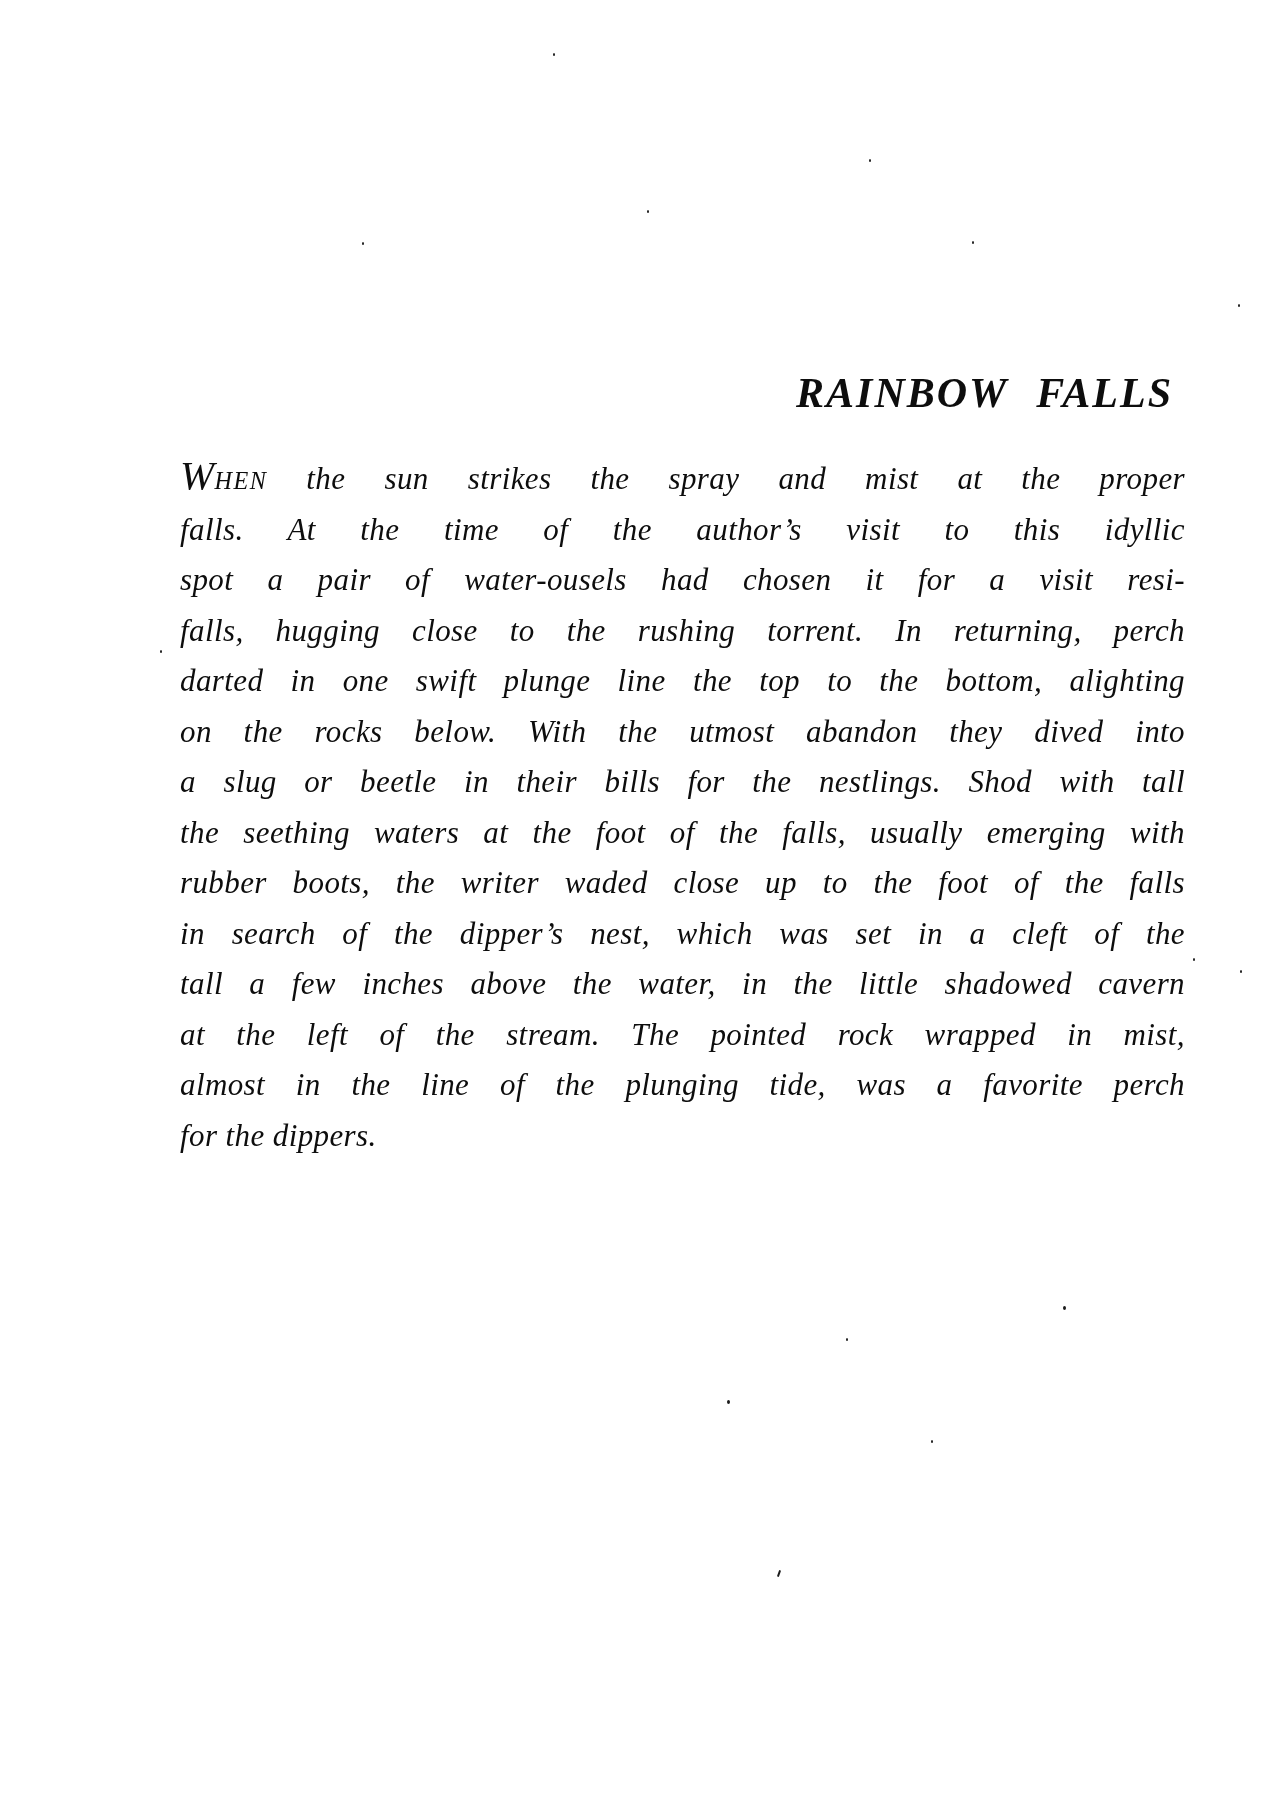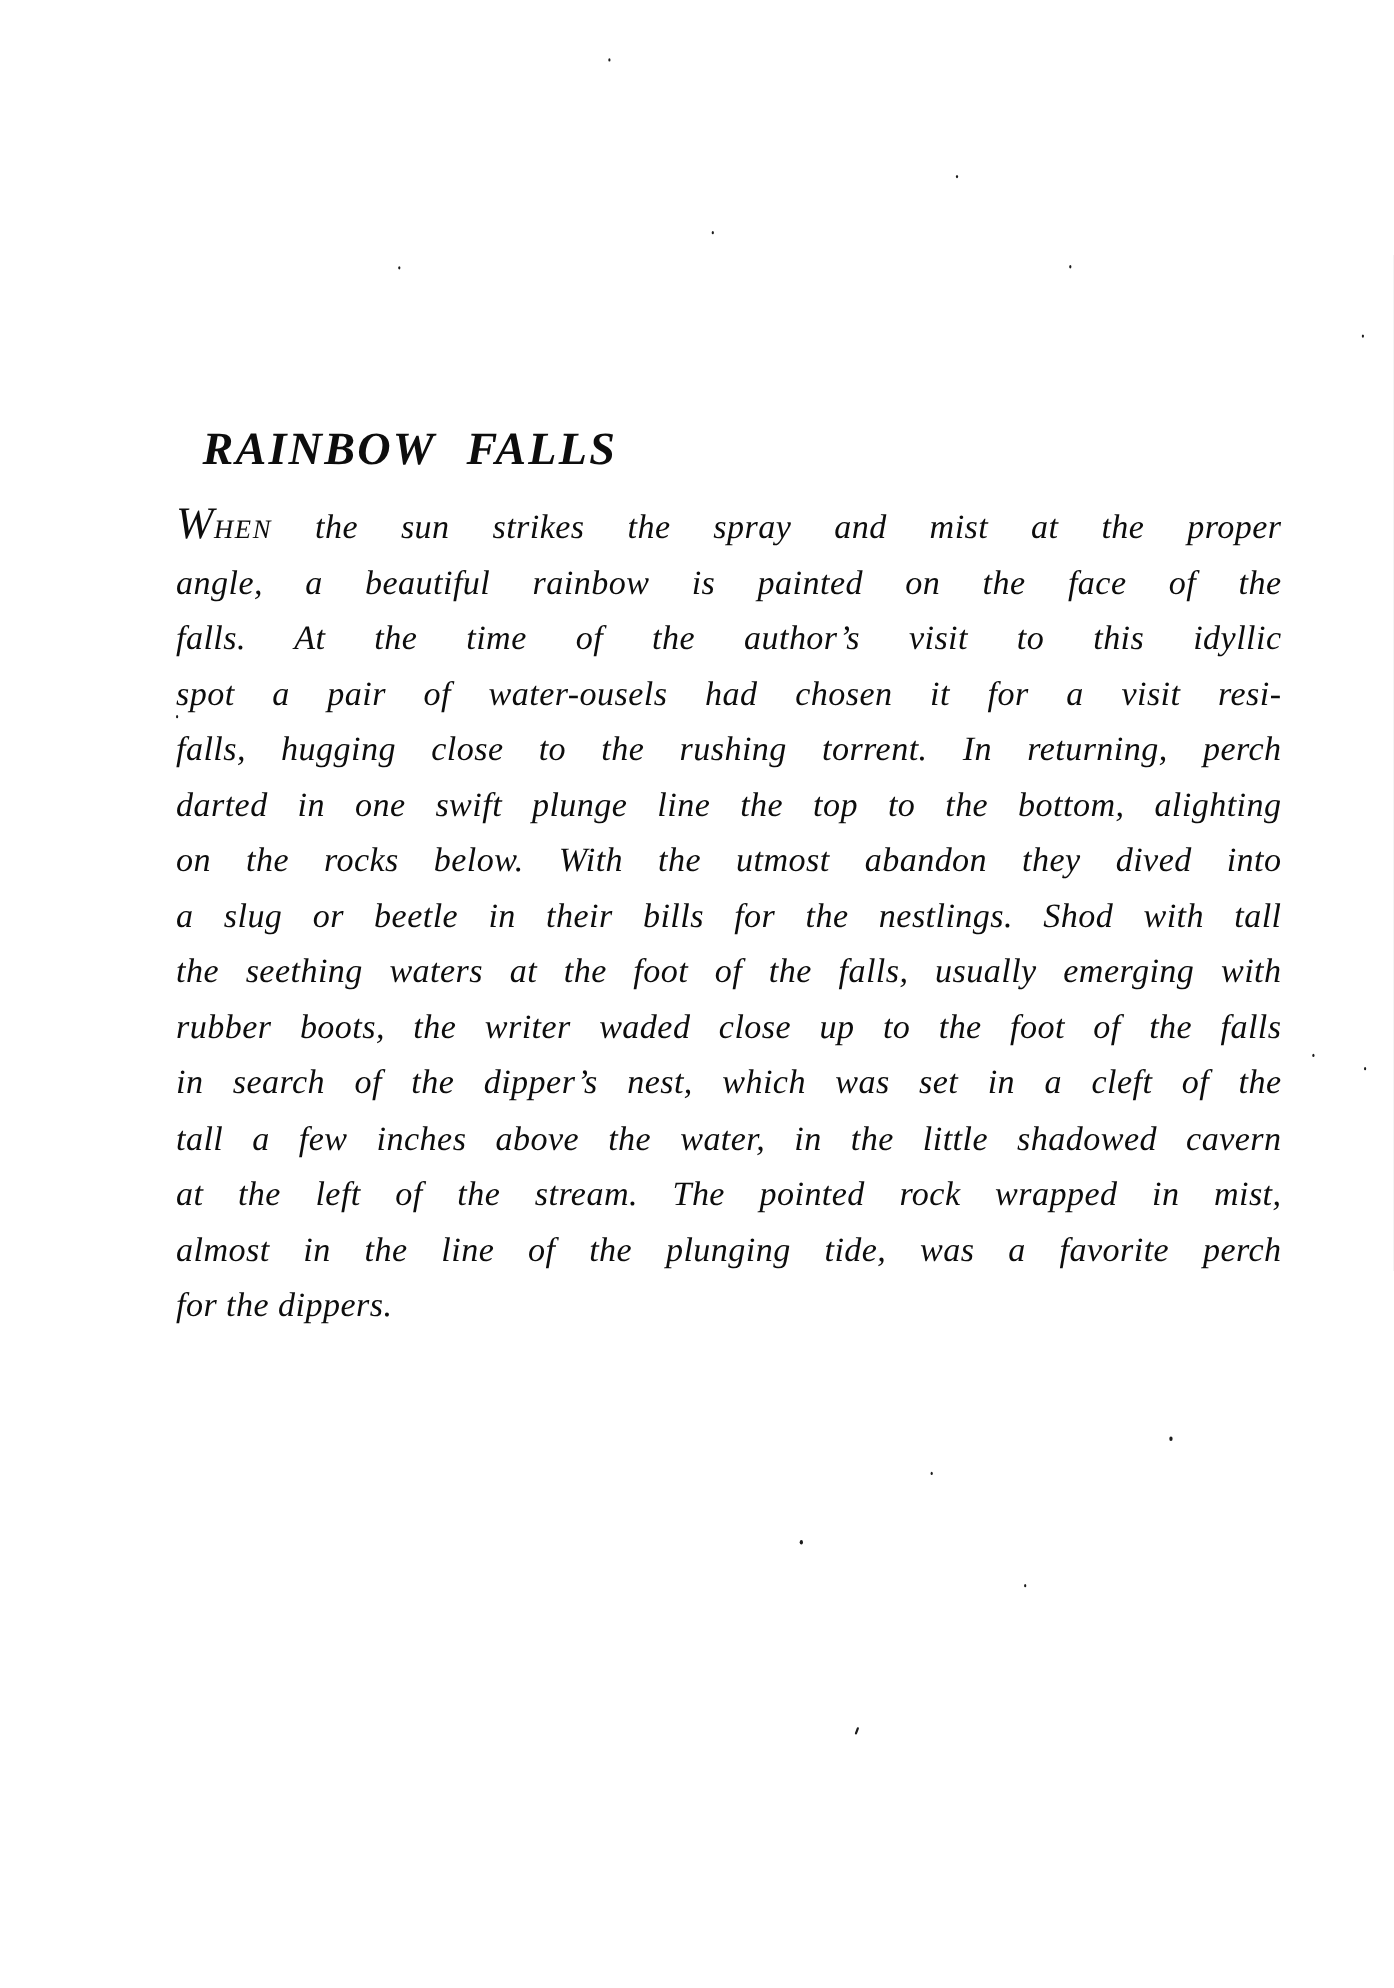--- a/index.html
+++ b/index.html
@@ -15,33 +15,33 @@
     background: #ffffff;
     overflow: hidden;
     color: #0d0d0d;
     font-family: "Liberation Serif", "DejaVu Serif", serif;
   }
   .page-title {
     position: absolute;
     top: 368px;
     left: 168px;
     width: 1005px;
-    margin: 16px;
-    text-align: left;
+    margin: 0;
+    text-align: right;
     font-style: italic;
     font-weight: bold;
     font-size: 42px;
     line-height: 50px;
     letter-spacing: 2px;
     word-spacing: 16px;
   }
   .body-text {
     position: absolute;
     top: 454px;
-    left: 160px;
+    left: 180px;
     width: 1005px;
     font-style: italic;
     font-weight: 500;
     font-size: 31px;
     letter-spacing: 0.4px;
     line-height: 50.5px;
   }
   .line {
     text-align: justify;
     text-align-last: justify;
@@ -76,21 +76,20 @@
 </style>
 </head>
 <body>
 
 <div class="page">
 
   <h1 class="page-title">RAINBOW FALLS</h1>
 
   <div class="body-text">
     <div class="line"><span class="drop-initial">W</span><span class="opening-smallcaps">HEN</span> <span>the sun strikes the spray and mist at the proper</span></div>
-    <div class="line">angle, a beautiful rainbow is painted on the face of the</div>
     <div class="line">falls. At the time of the author’s visit to this idyllic</div>
     <div class="line">spot a pair of water-ousels had chosen it for a visit resi-</div>
     <div class="line">falls, hugging close to the rushing torrent. In returning, perch</div>
     <div class="line">darted in one swift plunge line the top to the bottom, alighting</div>
     <div class="line">on the rocks below. With the utmost abandon they dived into</div>
     <div class="line">a slug or beetle in their bills for the nestlings. Shod with tall</div>
     <div class="line">the seething waters at the foot of the falls, usually emerging with</div>
     <div class="line">rubber boots, the writer waded close up to the foot of the falls</div>
     <div class="line">in search of the dipper’s nest, which was set in a cleft of the</div>
     <div class="line">tall a few inches above the water, in the little shadowed cavern</div>

